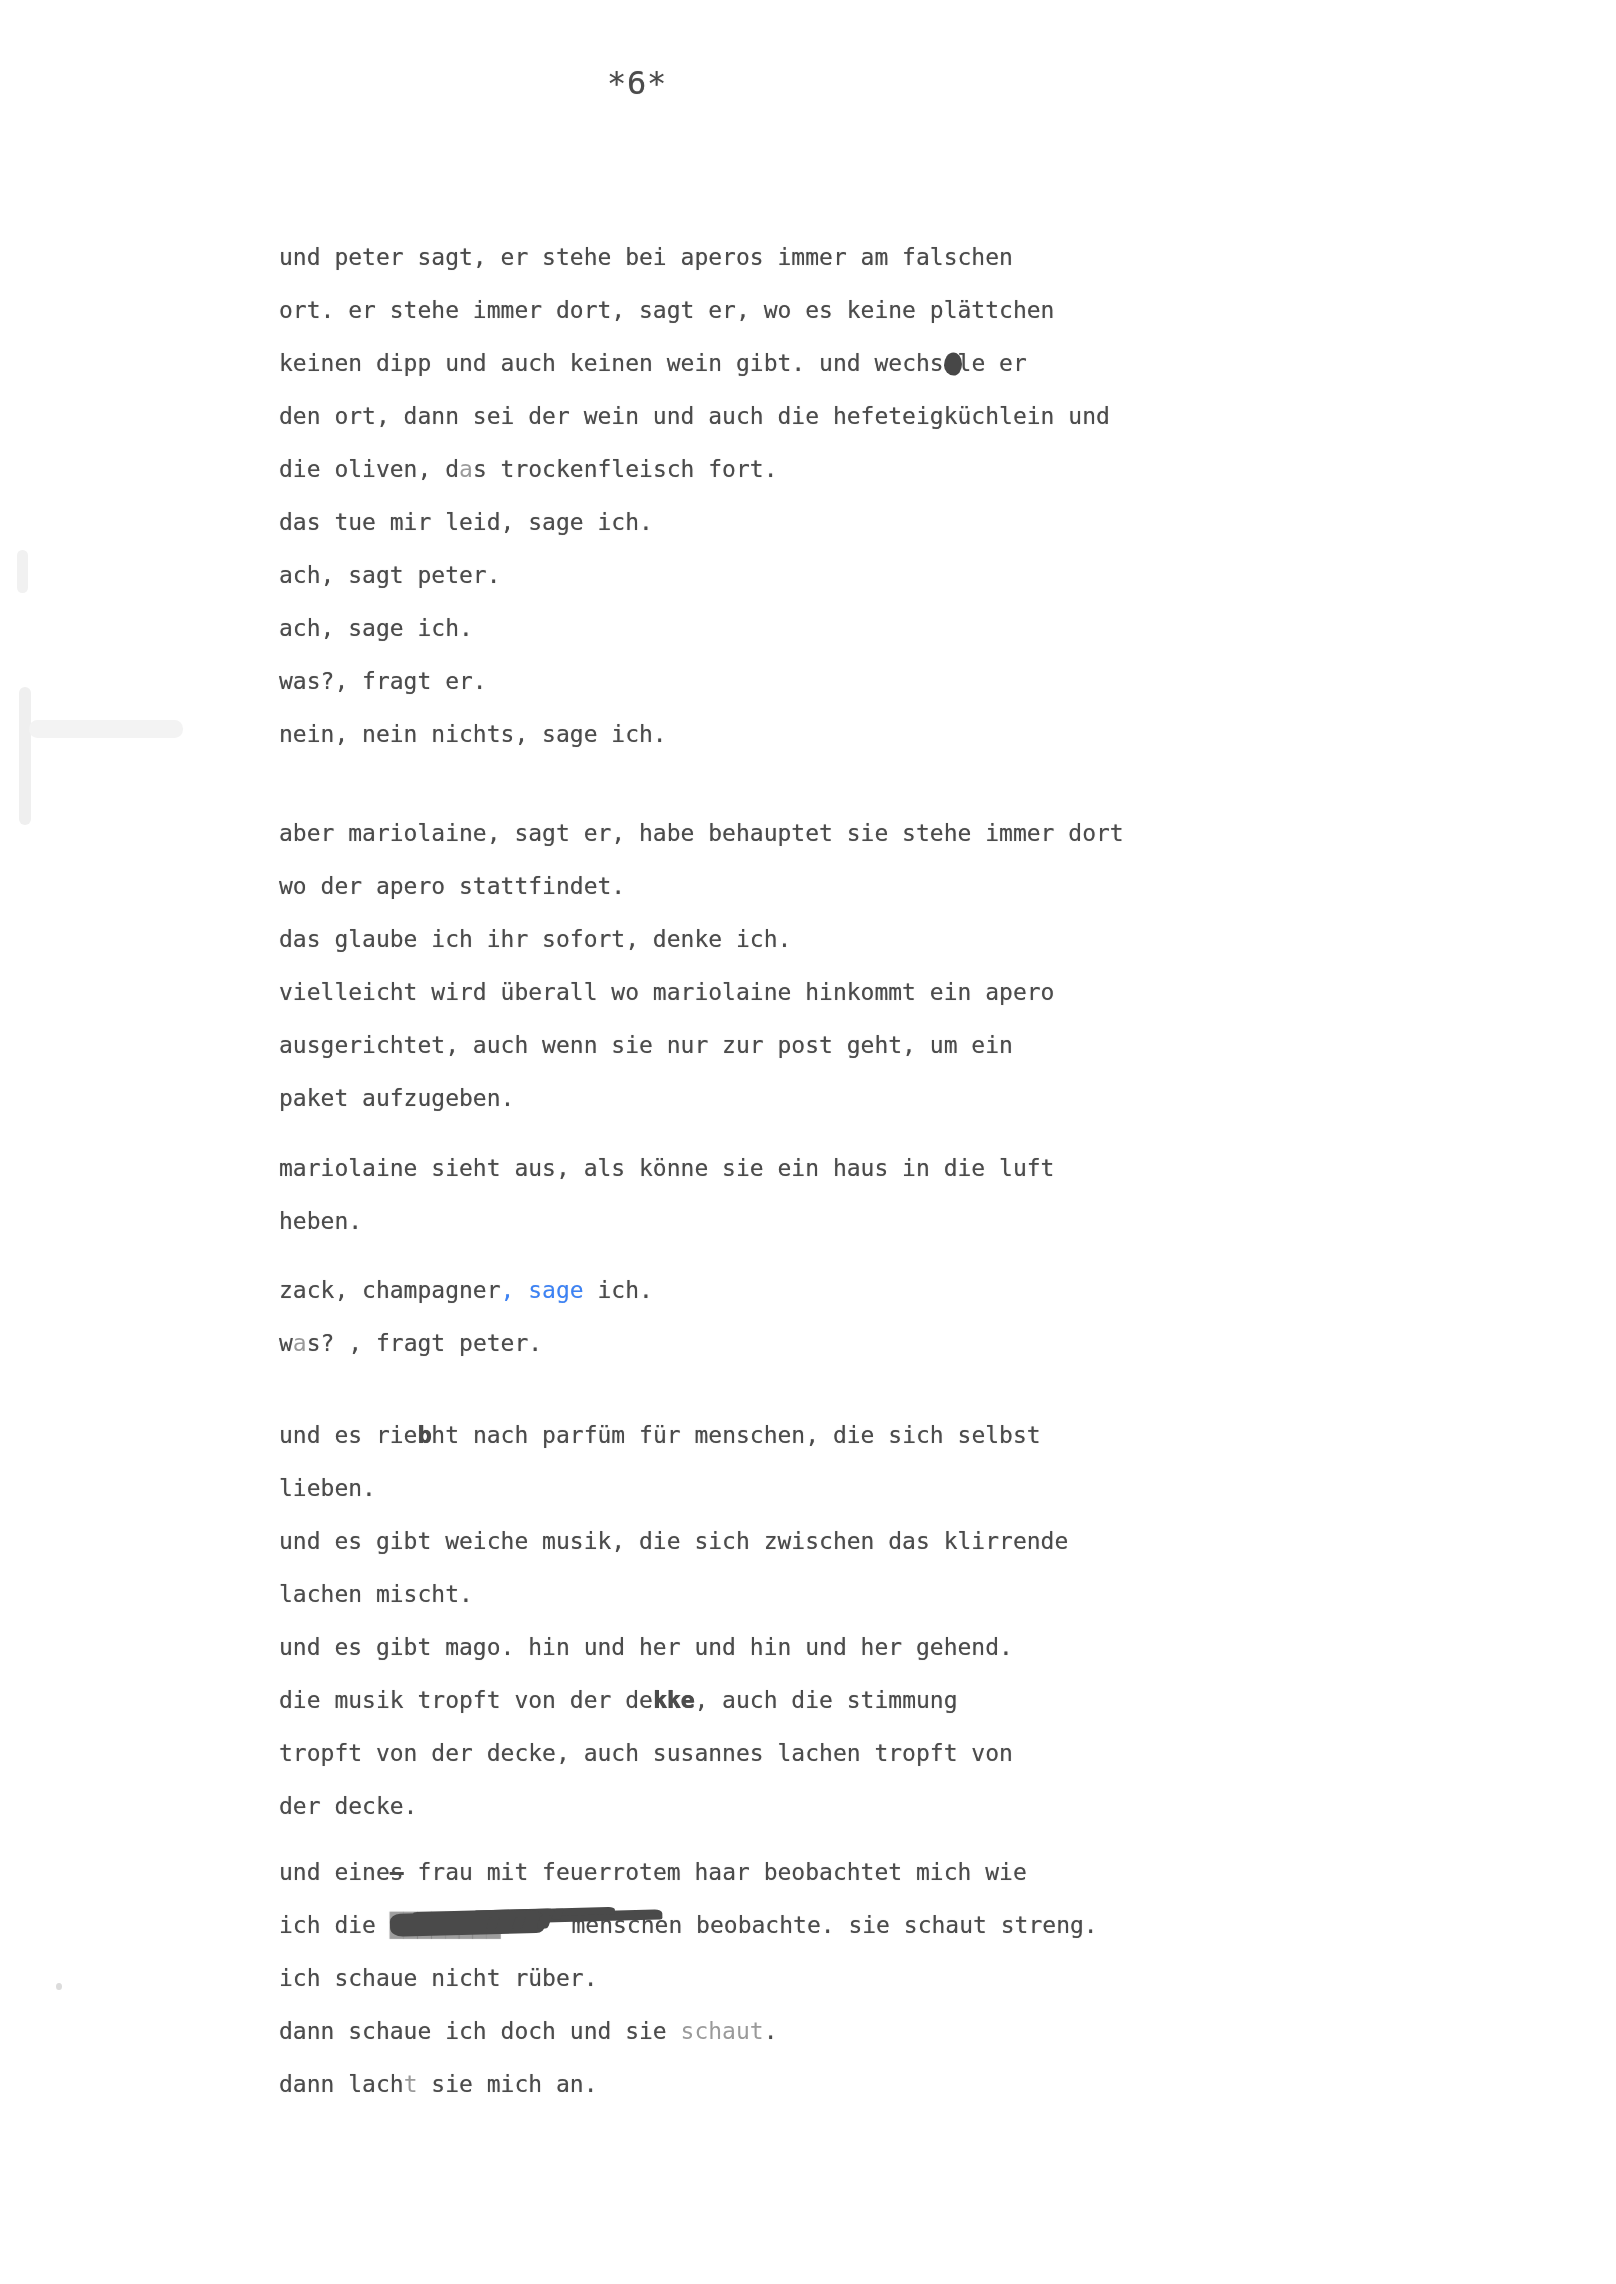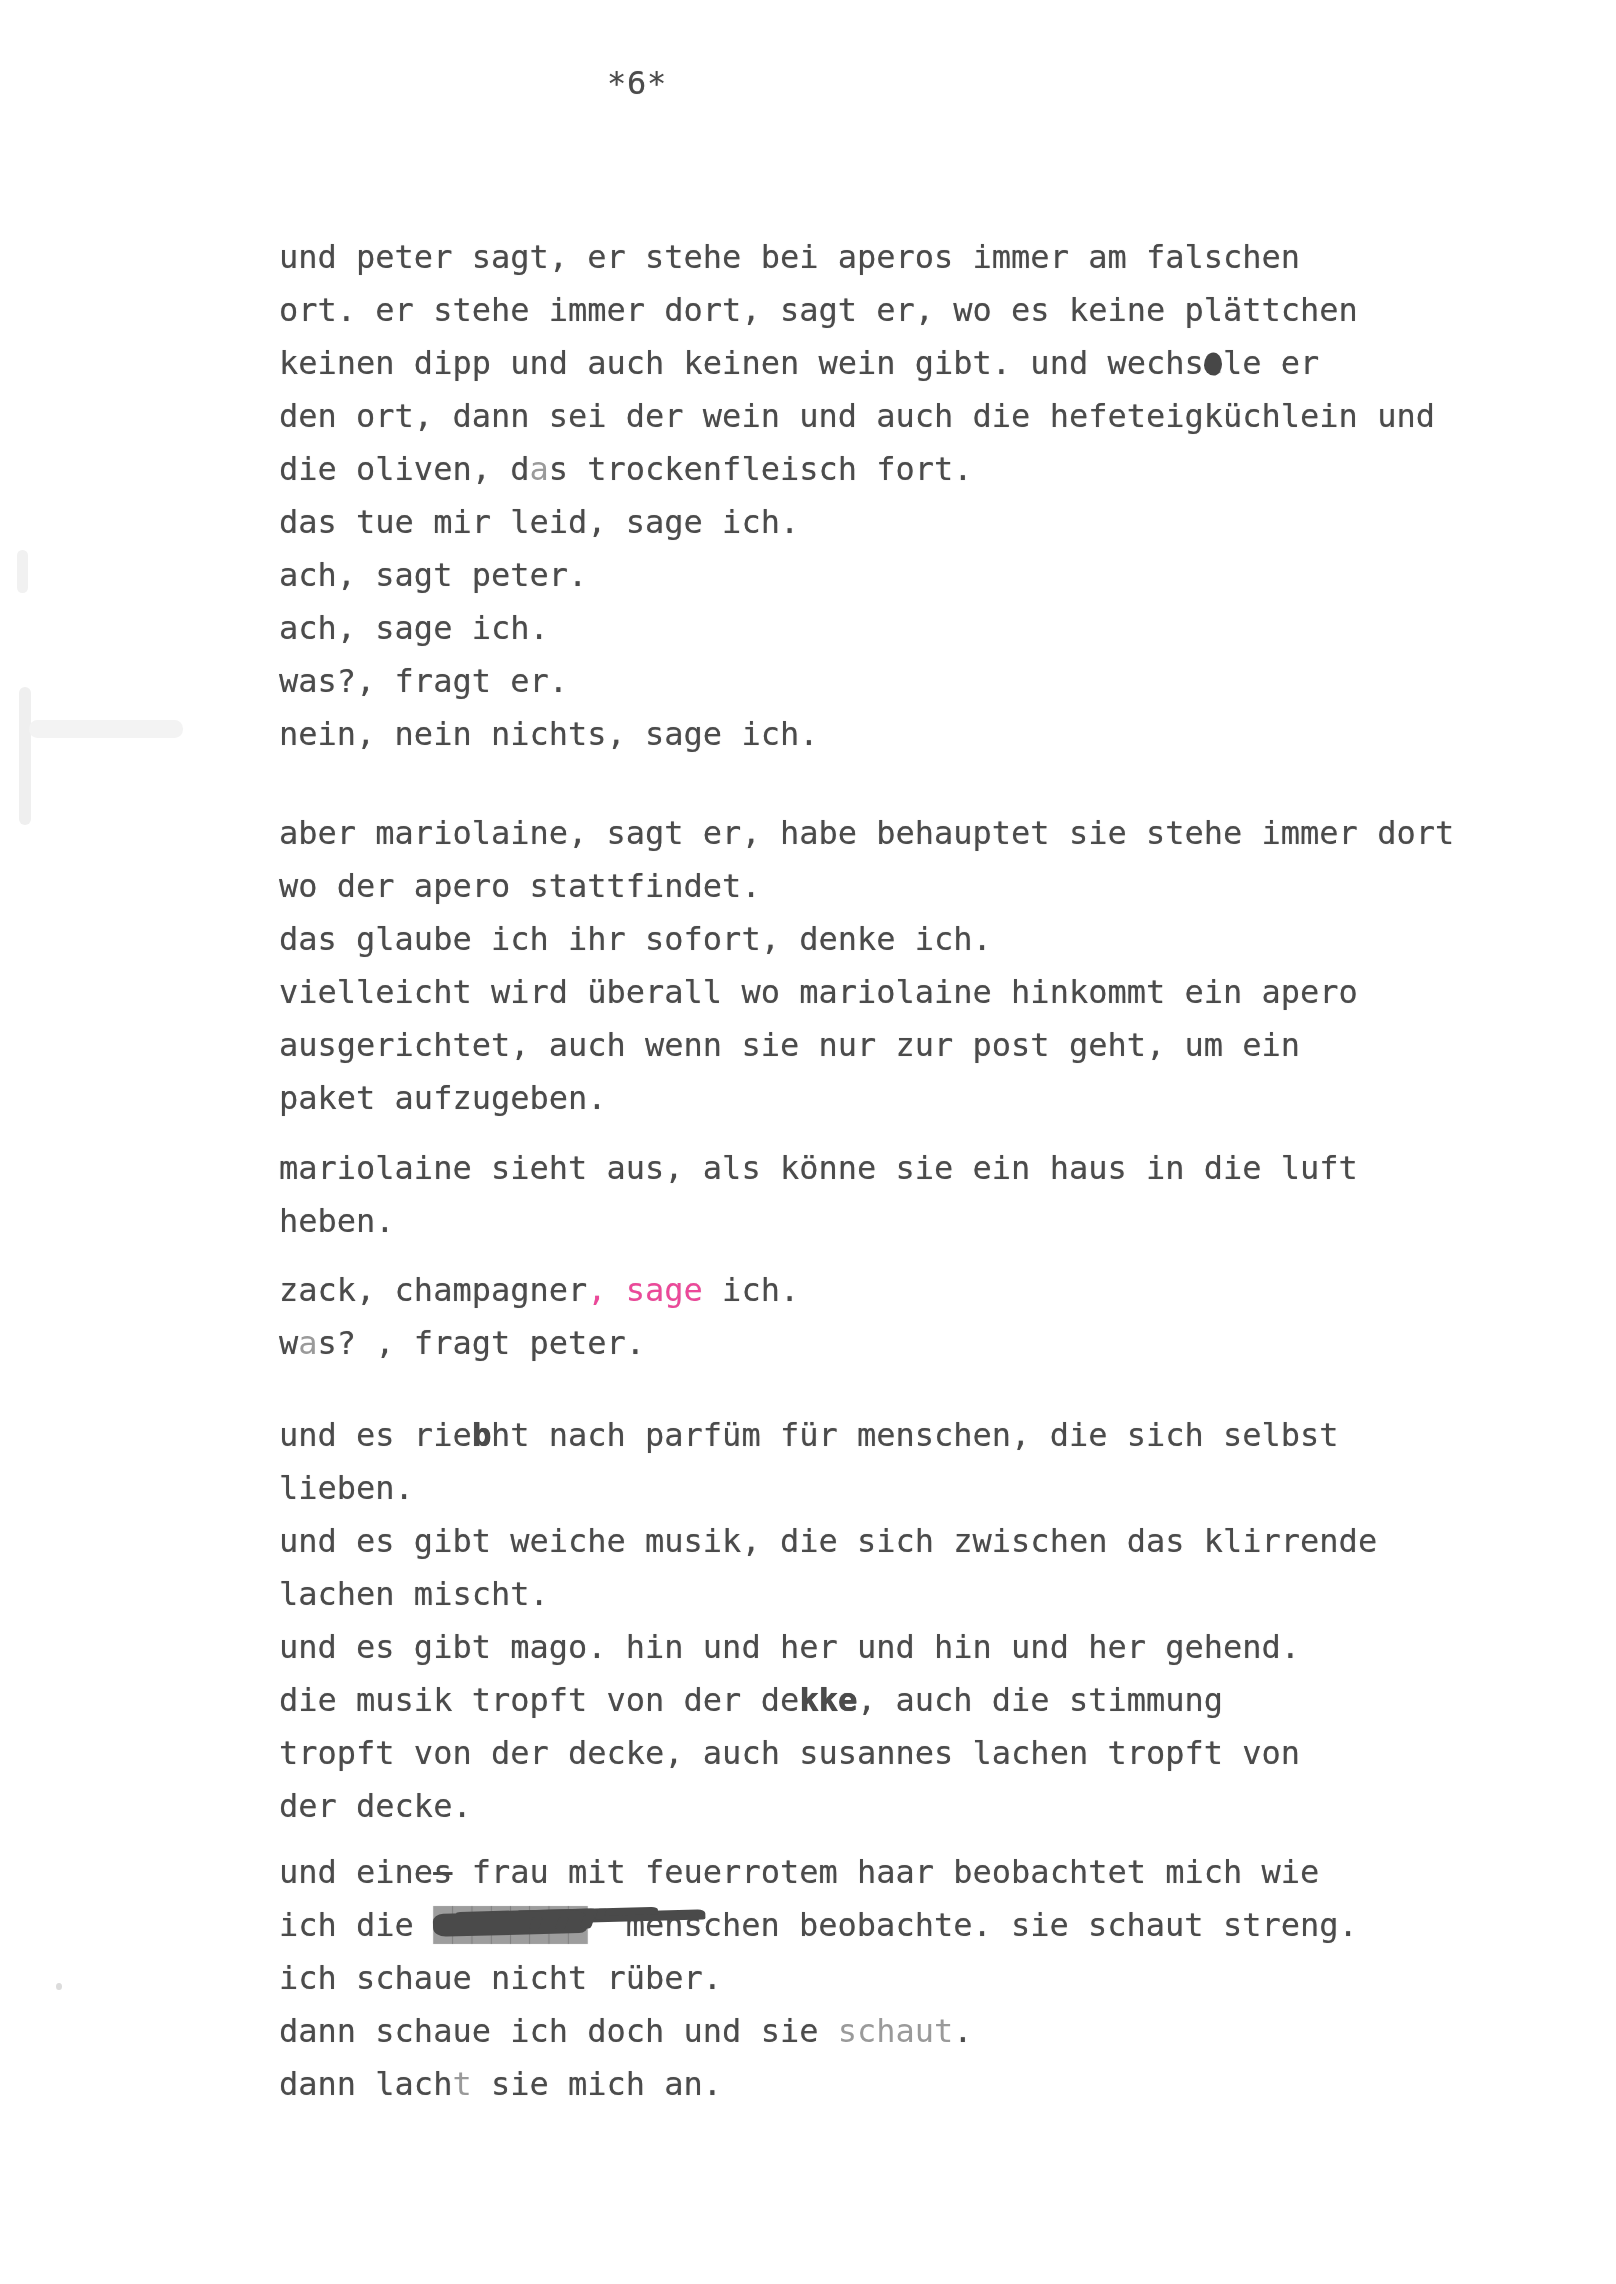--- a/index.html
+++ b/index.html
@@ -15,29 +15,29 @@
   #page-number{
     position:absolute;left:607px;top:57px;
     font-size:32px;line-height:53px;
     letter-spacing:0.7px;
     text-shadow:0 0 0.7px rgba(60,60,60,.55);
     white-space:pre;
   }
   
   #manuscript{
     position:absolute;left:279px;top:231px;
-    font-size:32px;line-height:53px;
+    font-size:23px;line-height:53px;
     white-space:pre;
     text-shadow:0 0 0.7px rgba(60,60,60,.5);
   }
   .para{margin:0;}
   .line{height:53px;}
   .seg{white-space:pre;}
   
-  .faded{color:#ec4899;text-shadow:0 0 0.7px rgba(150,150,150,.4);}
+  .faded{color:#3b82f6;text-shadow:0 0 0.7px rgba(150,150,150,.4);}
   .dim{color:#9a9a9a;text-shadow:none;}
   
   .dark{font-weight:bold;text-shadow:0.8px 0 currentColor,0 0 0.7px rgba(50,50,50,.6);}
   
   .struck{text-decoration:line-through;text-decoration-thickness:2.6px;}
   
   .blot{display:inline-block;position:relative;color:transparent;}
   .blot::before{
     content:"";position:absolute;left:0px;top:50%;
     transform:translateY(-50%);

